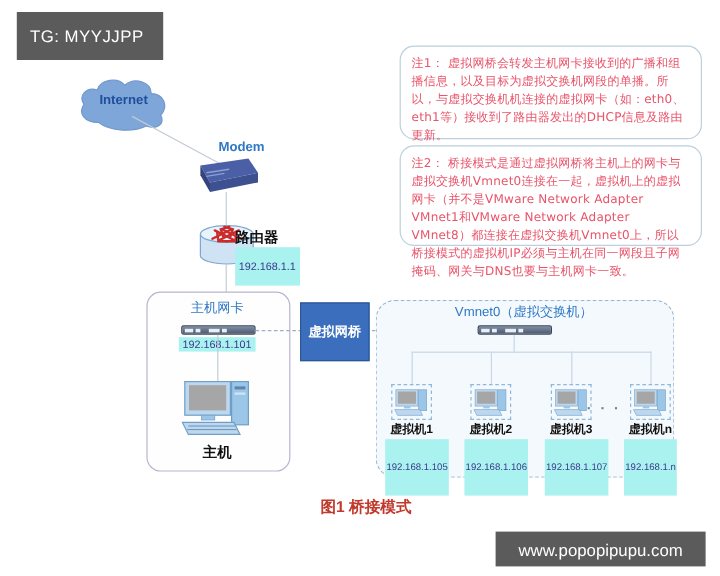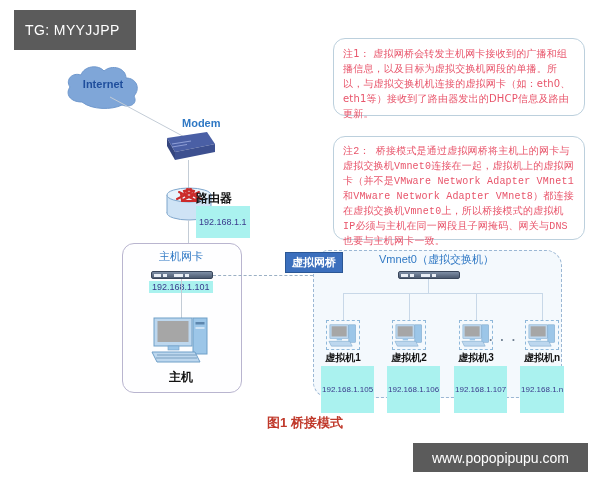--- a/index.html
+++ b/index.html
@@ -112,28 +112,27 @@
     width: 58px;
     text-align: center;
     font-size: 12px;
     font-weight: bold;
     color: #111111;
   }
 
   
   #bridge-tag {
     left: 250px; top: 252px;
-    padding: 2px 6px;
+    padding: 16px 6px;
     background: #3b6fbd;
     border: 1px solid #2b5795;
     color: #ffffff;
     font-size: 11px;
     font-weight: bold;
     z-index: 6;
-    margin-left: 35px;
   }
 
   
   #vmnet-box {
     left: 313px; top: 250px;
     width: 247px; height: 146px;
     border: 1px dashed #9bb7d4;
     border-radius: 16px;
     background: #f4f9fd;
   }
@@ -222,21 +221,21 @@
     background: #ffffff;
     color: #e8546a;
     box-sizing: border-box;
     padding: 7px 9px;
     font-size: 10px;
     line-height: 1.5;
     letter-spacing: 0.2px;
     font-family: "DejaVu Sans", "Liberation Sans", sans-serif;
   }
   #note1 { left: 333px; top: 38px; width: 252px; height: 78px; }
-  #note2 { left: 333px; top: 136px; width: 252px; height: 104px; font-family: Liberation Mono, monospace; }
+  #note2 { left: 333px; top: 121px; width: 252px; height: 84px; }
 
   
   .line-v { background: #c3ccd6; width: 1px; }
   .dash-h {
     border-top: 1px dashed #9bb0c4;
     height: 0;
   }
   .bus-v { background: #c8d8e8; width: 1px; }
   .bus-h { background: #c8d8e8; height: 1px; }
 </style>

